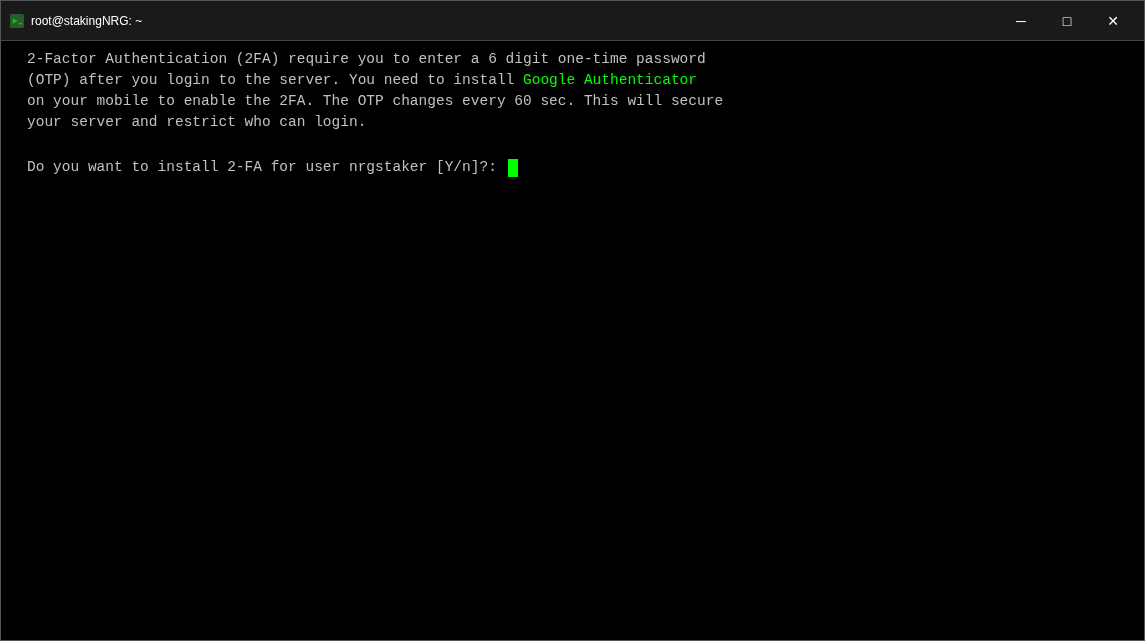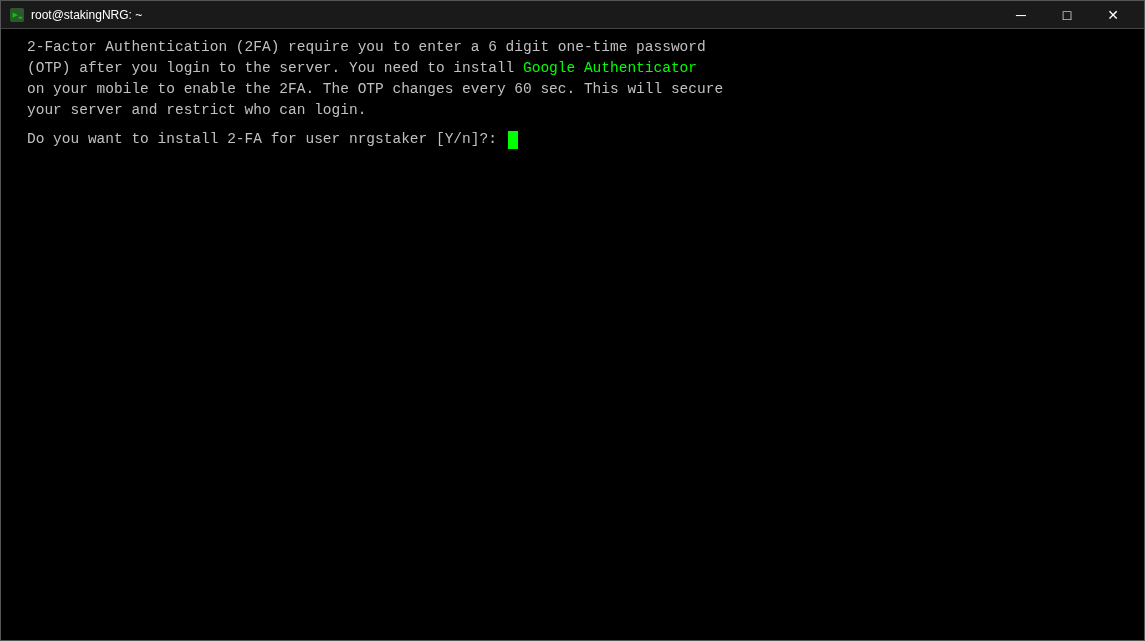--- a/index.html
+++ b/index.html
@@ -19,21 +19,21 @@
     .window {
       width: 1145px;
       height: 641px;
       display: flex;
       flex-direction: column;
       border: 1px solid #555;
     }
 
     .title-bar {
       background: #1a1a1a;
-      height: 28px;
+      height: 40px;
       display: flex;
       align-items: center;
       justify-content: space-between;
       padding: 0 8px;
       flex-shrink: 0;
       border-bottom: 1px solid #444;
     }
 
     .title-bar-left {
       display: flex;
@@ -97,21 +97,21 @@
 
     .green-text {
       color: #00ff00;
     }
 
     .prompt-line {
       color: #c0c0c0;
       font-size: 14.5px;
       line-height: 1.45;
       white-space: pre;
-      margin-top: 8px;
+      margin-top: 24px;
       display: flex;
       align-items: center;
     }
 
     .cursor {
       display: inline-block;
       width: 10px;
       height: 18px;
       background: #00ff00;
       margin-left: 2px;

